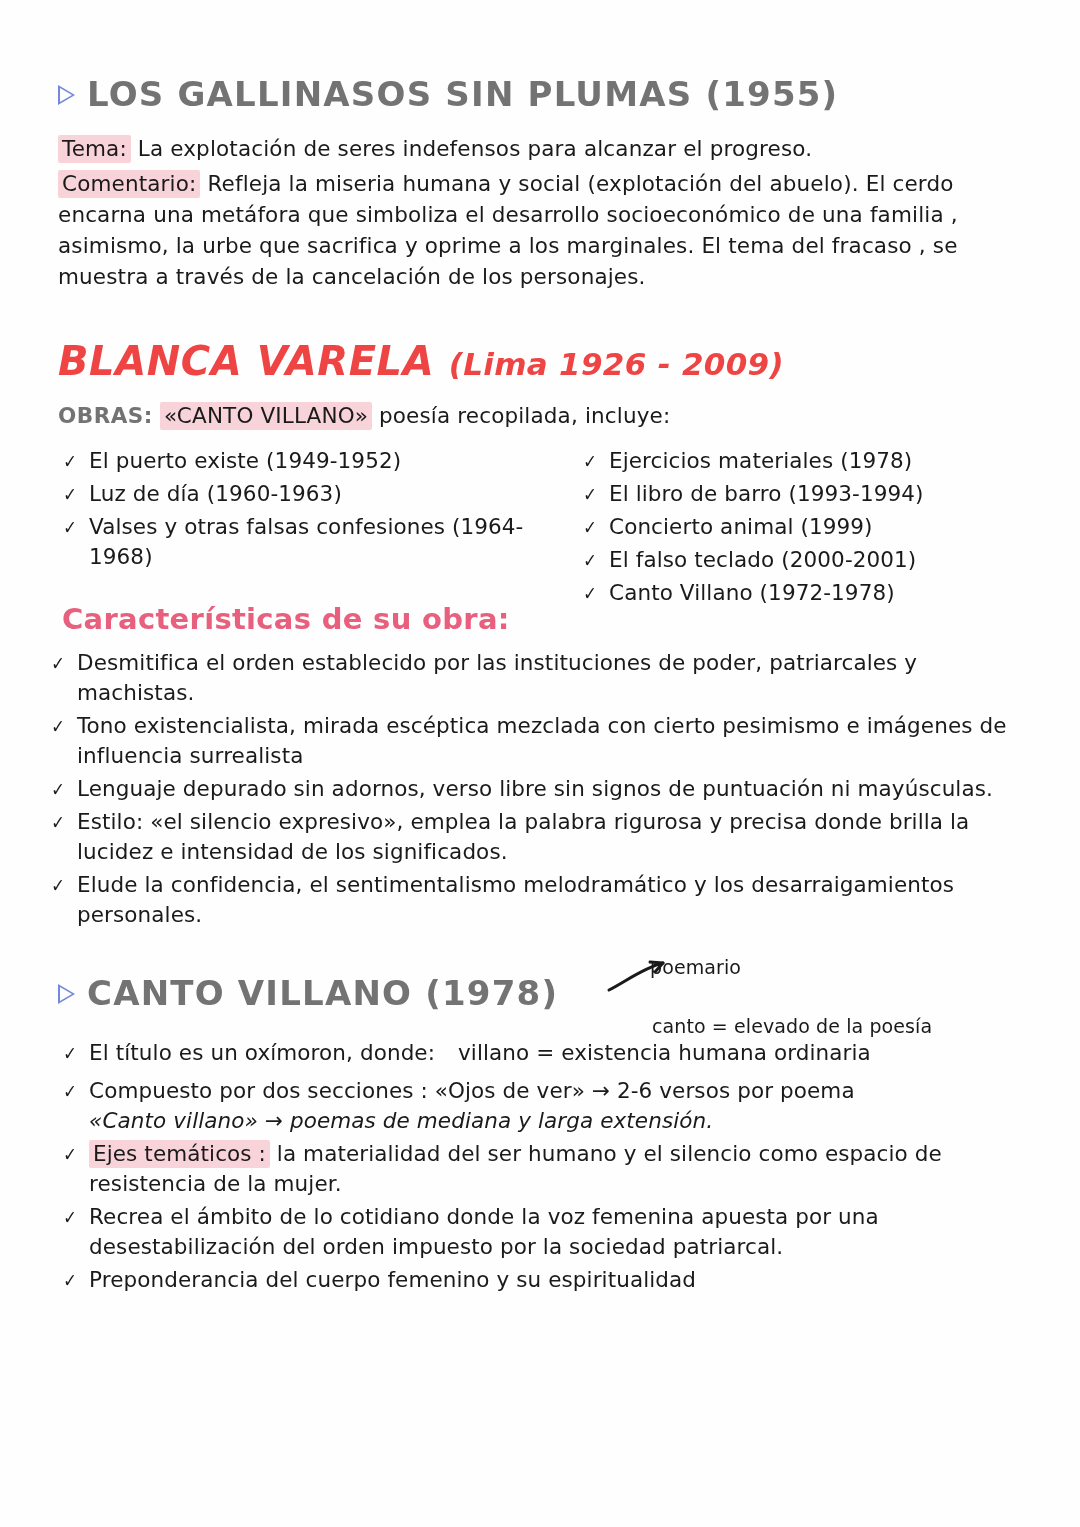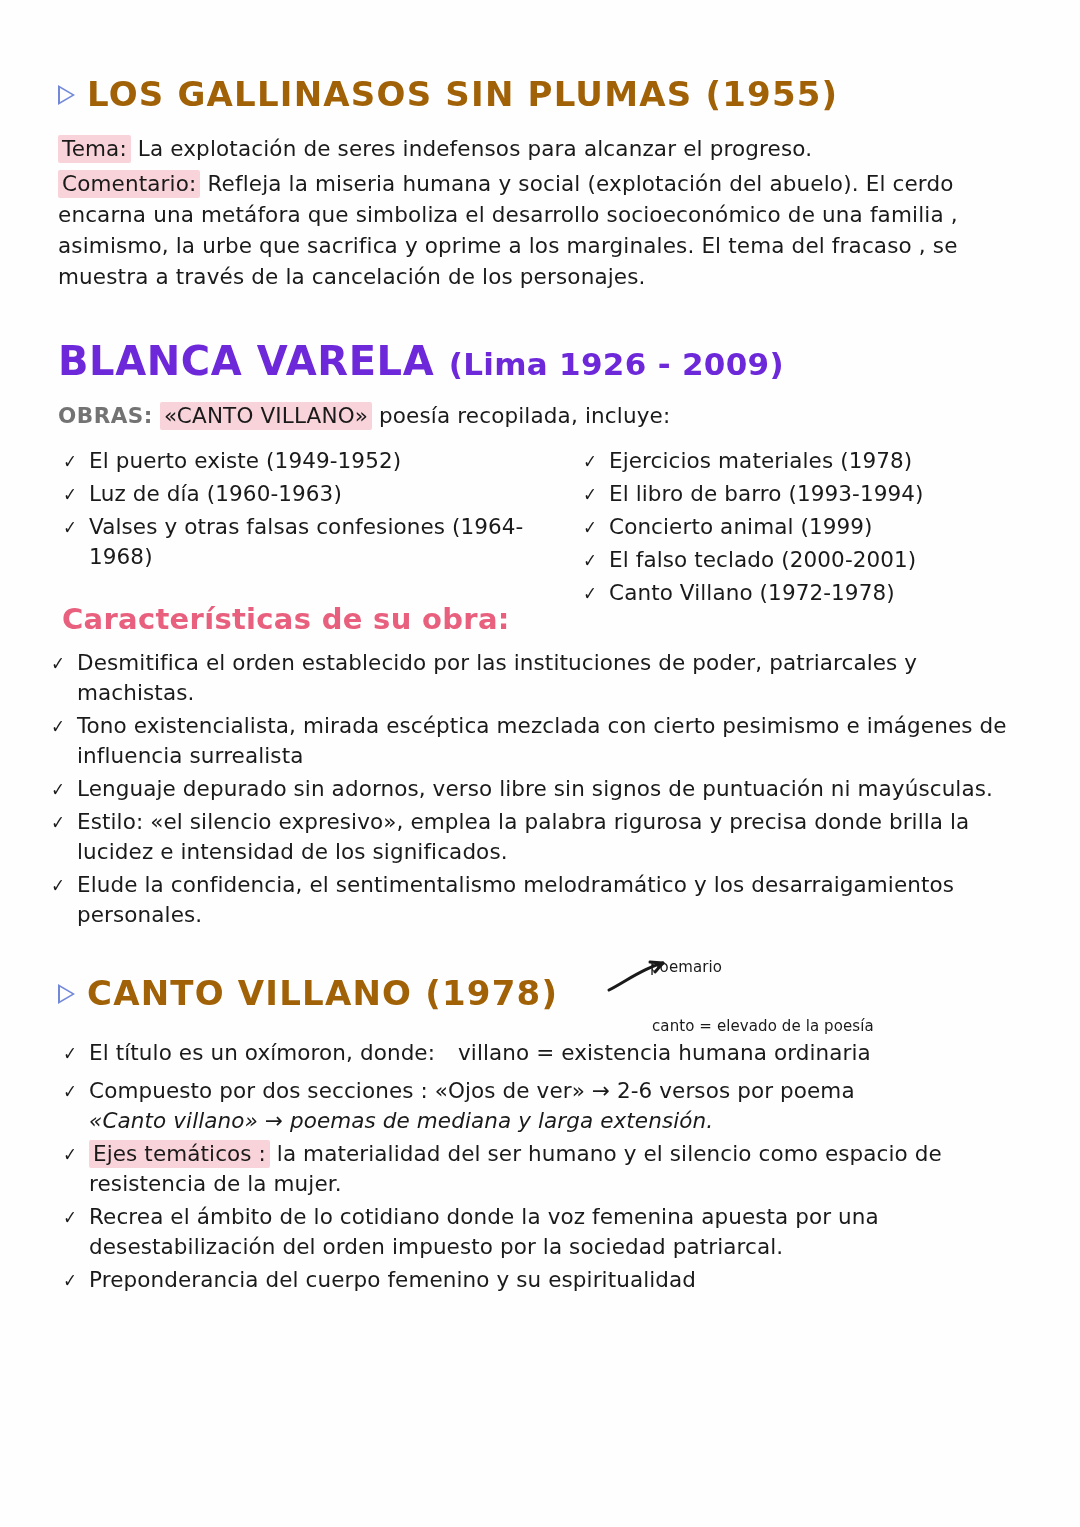--- a/index.html
+++ b/index.html
@@ -19,21 +19,21 @@
     position: relative;
     width: 1080px;
     height: 1527px;
     background: #fefefe;
     padding: 0;
     box-sizing: border-box;
   }
 
   
   .h-blue {
-    color: #a16207;
+    color: #737373;
     font-size: 34px;
     font-weight: bold;
     letter-spacing: 1.2px;
     display: flex;
     align-items: center;
     gap: 12px;
     line-height: 1.1;
   }
   .tri {
     display: inline-block;
@@ -46,25 +46,26 @@
   .tri::after{
     content:"";
     position:absolute;
     left:-15px; top:-7px;
     width:0;height:0;
     border-left: 12px solid #fefefe;
     border-top: 7px solid transparent;
     border-bottom: 7px solid transparent;
   }
   .h-black {
-    color: #6d28d9;
+    color: #ef4444;
     font-size: 40px;
     font-weight: bold;
     letter-spacing: 0.6px;
     line-height: 1.05;
+    font-style: italic;
   }
   .h-black .paren {
     font-size: 31px;
     font-weight: bold;
     letter-spacing: 0.3px;
   }
   .h-pink {
     color: #e8607d;
     font-size: 29px;
     font-weight: bold;
@@ -112,21 +113,21 @@
   
   .blk { position: absolute; }
 
   .two-col { display: flex; width: 100%; }
   .col-a { width: 520px; flex: 0 0 auto; }
   .col-b { flex: 1 1 auto; }
 
   .spaced { margin-bottom: 13px; }
 
   .annot {
-    font-size: 15px;
+    font-size: 19px;
     line-height: 28px;
     letter-spacing: 0.1px;
     color: #1a1a1a;
   }
   .arrow-svg { position: absolute; }
 </style>
 </head>
 <body>
 
 <div class="page">

